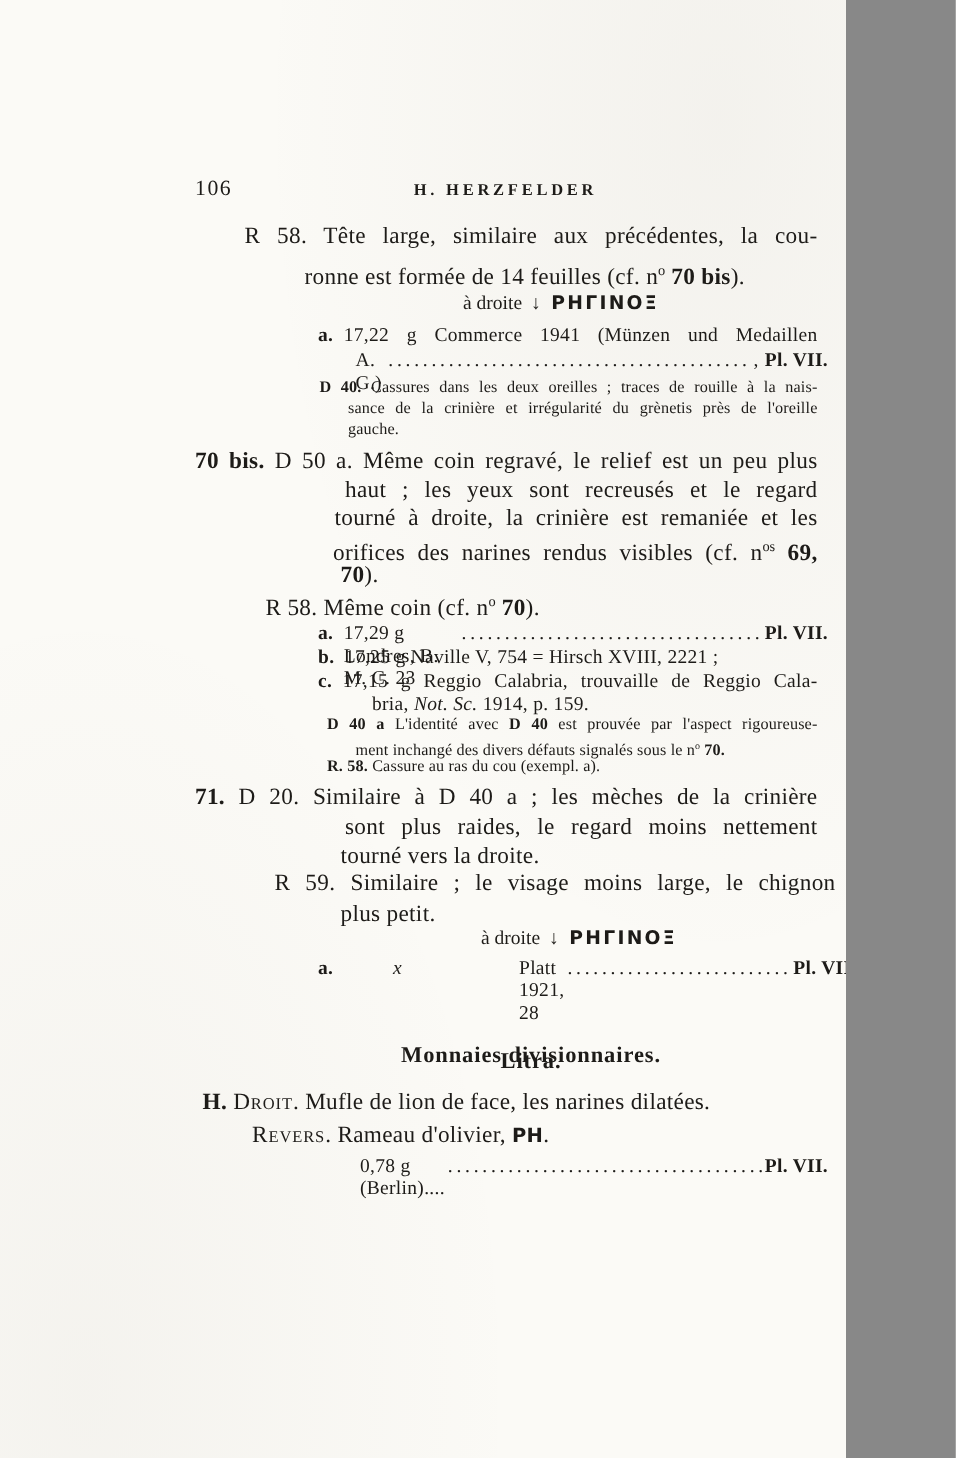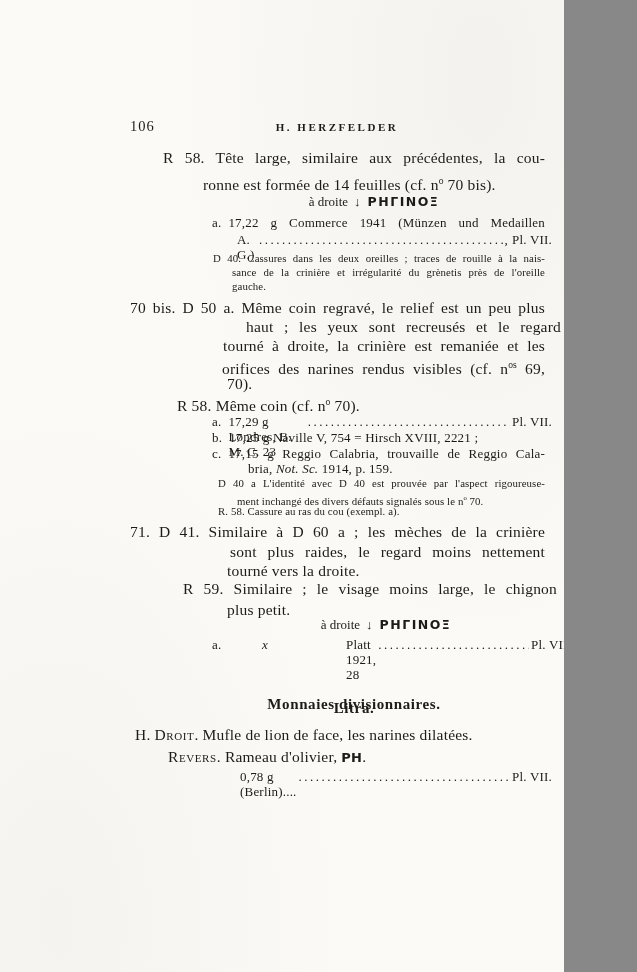--- a/index.html
+++ b/index.html
@@ -17,21 +17,21 @@
   .main{font-size:15.5px;line-height:19px;letter-spacing:0.2px;}
   .mid{font-size:13px;line-height:15px;letter-spacing:0.2px;}
   .sm{font-size:10.8px;line-height:13px;letter-spacing:0.1px;}
   .just{text-align:justify;text-align-last:justify;}
   .ctr{text-align:center;}
   .lg{font-size:13px;}
   .hd{font-weight:bold;font-size:15px;letter-spacing:0.6px;}
   .pn{font-size:14.5px;letter-spacing:1px;}
   .rh{font-weight:bold;font-size:11px;letter-spacing:2.5px;}
   .flexrow{display:flex;align-items:baseline;}
-  .b{font-weight:normal;}
+  .b{font-weight:bold;}
   .i{font-style:italic;}
   .sup{font-size:62%;vertical-align:super;letter-spacing:0;}
   .sc{font-variant:small-caps;letter-spacing:0.6px;}
   .g{font-family:"DejaVu Sans",sans-serif;font-weight:bold;font-size:12.5px;letter-spacing:1.5px;margin-left:5px;}
   .g2{font-family:"DejaVu Sans",sans-serif;font-weight:bold;font-size:13px;}
   .arr{margin:0 2px 0 6px;}
   .dots{flex:1 1 auto;overflow:hidden;white-space:nowrap;letter-spacing:2.5px;margin:0 2px;}
   .cl{margin-right:7px;}
   .comma{margin-right:4px;}
   .plate{white-space:nowrap;}
@@ -55,41 +55,41 @@
       <span class="dots">........................................................................</span>
       <span class="comma">,</span>
       <span class="b plate">Pl. VII.</span>
   </div>
 
   <div class="ln sm just" style="left:213px;top:252px;width:332px;"><span class="b">D 40.</span><span> Cassures dans les deux oreilles ; traces de rouille à la nais-</span></div>
   <div class="ln sm just" style="left:232px;top:266px;width:313px;">sance de la crinière et irrégularité du grènetis près de l'oreille</div>
   <div class="ln sm" style="left:232px;top:280px;">gauche.</div>
 
   <div class="ln main just" style="left:130px;top:298px;width:415px;"><span class="b">70 bis.</span><span> D 50 a. Même coin regravé, le relief est un peu plus</span></div>
-  <div class="ln main just" style="left:246px;top:317px;width:315px;">haut ; les yeux sont recreusés et le regard</div>
+  <div class="ln main just" style="left:230px;top:317px;width:315px;">haut ; les yeux sont recreusés et le regard</div>
   <div class="ln main just" style="left:223px;top:336px;width:322px;">tourné à droite, la crinière est remaniée et les</div>
   <div class="ln main just" style="left:222px;top:355px;width:323px;"><span>orifices des narines rendus visibles (cf. n</span><span class="sup">os</span><span> </span><span class="b">69,</span></div>
   <div class="ln main" style="left:227px;top:374px;"><span class="b">70</span><span>).</span></div>
   <div class="ln main" style="left:177px;top:392px;"><span>R 58. Même coin (cf. n</span><span class="sup">o</span><span> </span><span class="b">70</span><span>).</span></div>
 
   <div class="ln mid flexrow" style="left:212px;top:414px;width:340px;">
     <span class="b cl">a.</span>
       <span>17,29 g Londres, B. M. C. 23</span>
       <span class="dots">........................................................................</span>
       <span class="b plate">Pl. VII.</span>
   </div>
   <div class="ln mid" style="left:212px;top:430px;"><span class="b cl">b.</span><span>17,25 g Naville V, 754 = Hirsch XVIII, 2221 ;</span></div>
   <div class="ln mid just" style="left:212px;top:446px;width:333px;"><span class="b cl">c.</span><span>17,15 g Reggio Calabria, trouvaille de Reggio Cala-</span></div>
   <div class="ln mid" style="left:248px;top:461px;"><span>bria, </span><span class="i">Not. Sc.</span><span> 1914, p. 159.</span></div>
 
   <div class="ln sm just" style="left:218px;top:477px;width:327px;"><span class="b">D 40 a</span><span> L'identité avec </span><span class="b">D 40</span><span> est prouvée par l'aspect rigoureuse-</span></div>
   <div class="ln sm" style="left:237px;top:491px;"><span>ment inchangé des divers défauts signalés sous le n</span><span class="sup">o</span><span> </span><span class="b">70.</span></div>
   <div class="ln sm" style="left:218px;top:505px;"><span class="b">R. 58.</span><span> Cassure au ras du cou (exempl. a).</span></div>
 
-  <div class="ln main just" style="left:130px;top:522px;width:415px;"><span class="b">71.</span><span> D 41. Similaire à D 60 a ; les mèches de la crinière</span></div>
+  <div class="ln main just" style="left:130px;top:522px;width:415px;"><span class="b">71.</span><span> D 20. Similaire à D 40 a ; les mèches de la crinière</span></div>
   <div class="ln main just" style="left:230px;top:542px;width:315px;">sont plus raides, le regard moins nettement</div>
   <div class="ln main" style="left:227px;top:561px;">tourné vers la droite.</div>
   <div class="ln main just" style="left:171px;top:579px;width:374px;margin-left:12px;">R 59. Similaire ; le visage moins large, le chignon</div>
   <div class="ln main" style="left:227px;top:600px;">plus petit.</div>
 
   <div class="ln lg ctr" style="left:215px;top:617px;width:342px;"><span>à droite</span><span class="arr">↓</span><span class="g">ΡΗΓΙΝΟΞ</span></div>
 
   <span class="ln mid b" style="left:212px;top:637px;">a.</span>
   <span class="ln mid i" style="left:262px;top:637px;">x</span>
   <div class="ln mid flexrow" style="left:346px;top:637px;width:225px;">

